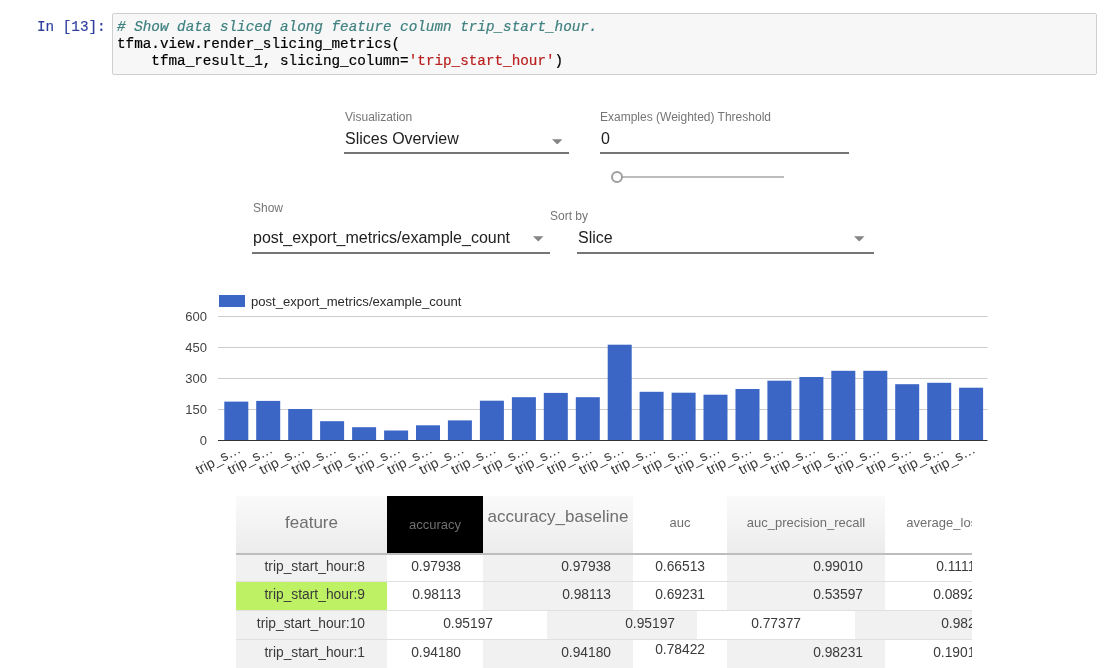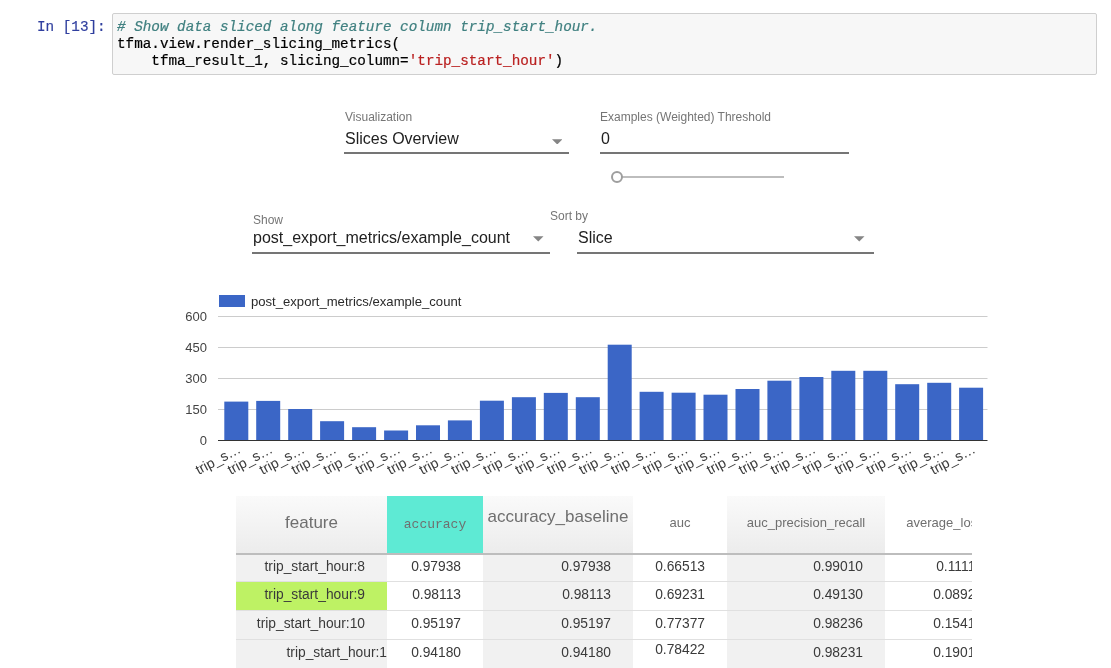--- a/index.html
+++ b/index.html
@@ -38,21 +38,21 @@
     </svg>
 
   <div class="abs lbl" style="left:600px;top:111px;">Examples (Weighted) Threshold</div>
   <div class="abs val" style="left:601px;top:131px;">0</div>
   <div class="abs uline" style="left:600px;top:152.3px;width:249px;"></div>
 
   <div class="abs" style="left:619px;top:176px;width:165px;height:2px;background:#bdbdbd;"></div>
   <div class="abs" style="left:611px;top:171px;width:8px;height:8px;border:2px solid #9e9e9e;
        border-radius:50%;background:#fff;"></div>
 
-  <div class="abs lbl" style="left:253px;top:214px;">Show</div>
+  <div class="abs lbl" style="left:253px;top:202px;">Show</div>
   <div class="abs val" style="left:253px;top:230px;">post_export_metrics/example_count</div>
   <div class="abs uline" style="left:252px;top:252.3px;width:298px;"></div>
   <svg class="abs arrow" style="left:533px;top:236px;" viewBox="0 0 10.5 5.5">
       <polygon points="0,0.2 10.5,0.2 5.25,5.5" fill="#858585"></polygon>
     </svg>
 
   <div class="abs lbl" style="left:550px;top:210px;">Sort by</div>
   <div class="abs val" style="left:578px;top:230px;">Slice</div>
   <div class="abs uline" style="left:577px;top:252.3px;width:297px;"></div>
   <svg class="abs arrow" style="left:854px;top:236px;" viewBox="0 0 10.5 5.5">
@@ -132,53 +132,53 @@
       <text x="700.8" y="164.0" text-anchor="end" transform="rotate(-28 700.8 164.0)">trip_s…</text>
       <text x="732.7" y="164.0" text-anchor="end" transform="rotate(-28 732.7 164.0)">trip_s…</text>
       <text x="764.7" y="164.0" text-anchor="end" transform="rotate(-28 764.7 164.0)">trip_s…</text>
       <text x="796.6" y="164.0" text-anchor="end" transform="rotate(-28 796.6 164.0)">trip_s…</text>
     </g>
   </svg>
 
   <div class="abs" id="tablewrap" style="left:236px;top:496px;width:736px;height:172px;overflow:hidden;">
   <div style="display:flex;width:771px;">
     <div style="width:151px;height:57px;background:linear-gradient(#fafafa,#ececec);color:#6f6f6f;font-size:17px;display:flex;align-items:center;justify-content:center;flex:none;padding-bottom:4px;box-sizing:border-box;">feature</div>
-    <div style="width:96px;height:57px;background:#5eead4;color:#6f6f6f;font-size:13px;display:flex;align-items:center;justify-content:center;flex:none;box-sizing:border-box;font-family:Liberation Mono, monospace;">accuracy</div>
+    <div style="width:96px;height:57px;background:#000000;color:#6f6f6f;font-size:13px;display:flex;align-items:center;justify-content:center;flex:none;box-sizing:border-box;">accuracy</div>
     <div style="width:150px;height:57px;background:linear-gradient(#fafafa,#ececec);color:#6f6f6f;font-size:17px;display:flex;align-items:center;justify-content:center;flex:none;padding-bottom:15px;box-sizing:border-box;">accuracy_baseline</div>
     <div style="width:94px;height:57px;background:#fff;color:#6f6f6f;font-size:13px;display:flex;align-items:center;justify-content:center;flex:none;padding-bottom:4px;box-sizing:border-box;">auc</div>
     <div style="width:158px;height:57px;background:linear-gradient(#fafafa,#ececec);color:#6f6f6f;font-size:13px;display:flex;align-items:center;justify-content:center;flex:none;padding-bottom:4px;box-sizing:border-box;">auc_precision_recall</div>
     <div style="width:120px;height:57px;background:#fff;color:#6f6f6f;font-size:13px;display:flex;align-items:center;justify-content:center;flex:none;padding-bottom:4px;box-sizing:border-box;">average_loss</div>
   </div>
   <div style="width:771px;height:2px;background:#bdbdbd;"></div>
   <div style="display:flex;width:771px;border-bottom:1px solid #e0e0e0;">
     <div style="width:151px;height:26px;background:#f1f1f1;color:#3a3a3a;font-size:13.8px;display:flex;align-items:center;justify-content:flex-end;padding-right:22px;padding-bottom:3px;box-sizing:border-box;flex:none;">trip_start_hour:8</div>
     <div style="width:96px;height:26px;color:#3a3a3a;font-size:13.8px;display:flex;align-items:center;justify-content:flex-end;padding-right:22px;padding-bottom:3px;box-sizing:border-box;flex:none;">0.97938</div>
     <div style="width:150px;height:26px;background:#f1f1f1;color:#3a3a3a;font-size:13.8px;display:flex;align-items:center;justify-content:flex-end;padding-right:22px;padding-bottom:3px;box-sizing:border-box;flex:none;">0.97938</div>
     <div style="width:94px;height:26px;color:#3a3a3a;font-size:13.8px;display:flex;align-items:center;justify-content:flex-end;padding-right:22px;padding-bottom:3px;box-sizing:border-box;flex:none;">0.66513</div>
     <div style="width:158px;height:26px;background:#f1f1f1;color:#3a3a3a;font-size:13.8px;display:flex;align-items:center;justify-content:flex-end;padding-right:22px;padding-bottom:3px;box-sizing:border-box;flex:none;">0.99010</div>
     <div style="width:120px;height:26px;color:#3a3a3a;font-size:13.8px;display:flex;align-items:center;justify-content:flex-end;padding-right:22px;padding-bottom:3px;box-sizing:border-box;flex:none;">0.11112</div>
   </div>
   <div style="display:flex;width:771px;border-bottom:1px solid #e0e0e0;">
     <div style="width:151px;height:28px;background:#bef264;color:#3a3a3a;font-size:13.8px;display:flex;align-items:center;justify-content:flex-end;padding-right:22px;padding-bottom:3px;box-sizing:border-box;flex:none;">trip_start_hour:9</div>
     <div style="width:96px;height:28px;color:#3a3a3a;font-size:13.8px;display:flex;align-items:center;justify-content:flex-end;padding-right:22px;padding-bottom:3px;box-sizing:border-box;flex:none;">0.98113</div>
     <div style="width:150px;height:28px;background:#f1f1f1;color:#3a3a3a;font-size:13.8px;display:flex;align-items:center;justify-content:flex-end;padding-right:22px;padding-bottom:3px;box-sizing:border-box;flex:none;">0.98113</div>
     <div style="width:94px;height:28px;color:#3a3a3a;font-size:13.8px;display:flex;align-items:center;justify-content:flex-end;padding-right:22px;padding-bottom:3px;box-sizing:border-box;flex:none;">0.69231</div>
-    <div style="width:158px;height:28px;background:#f1f1f1;color:#3a3a3a;font-size:13.8px;display:flex;align-items:center;justify-content:flex-end;padding-right:22px;padding-bottom:3px;box-sizing:border-box;flex:none;">0.49130</div>
+    <div style="width:158px;height:28px;background:#f1f1f1;color:#3a3a3a;font-size:13.8px;display:flex;align-items:center;justify-content:flex-end;padding-right:22px;padding-bottom:3px;box-sizing:border-box;flex:none;">0.53597</div>
     <div style="width:120px;height:28px;color:#3a3a3a;font-size:13.8px;display:flex;align-items:center;justify-content:flex-end;padding-right:22px;padding-bottom:3px;box-sizing:border-box;flex:none;">0.08925</div>
   </div>
-  <div style="display:flex;width:771px;border-bottom:1px solid #e0e0e0;">
+  <div style="display:flex;width:771px;border-bottom:1px solid #e0e0e0;gap:32px;">
     <div style="width:151px;height:28px;background:#f1f1f1;color:#3a3a3a;font-size:13.8px;display:flex;align-items:center;justify-content:flex-end;padding-right:22px;padding-bottom:3px;box-sizing:border-box;flex:none;">trip_start_hour:10</div>
     <div style="width:96px;height:28px;color:#3a3a3a;font-size:13.8px;display:flex;align-items:center;justify-content:flex-end;padding-right:22px;padding-bottom:3px;box-sizing:border-box;flex:none;">0.95197</div>
     <div style="width:150px;height:28px;background:#f1f1f1;color:#3a3a3a;font-size:13.8px;display:flex;align-items:center;justify-content:flex-end;padding-right:22px;padding-bottom:3px;box-sizing:border-box;flex:none;">0.95197</div>
     <div style="width:94px;height:28px;color:#3a3a3a;font-size:13.8px;display:flex;align-items:center;justify-content:flex-end;padding-right:22px;padding-bottom:3px;box-sizing:border-box;flex:none;">0.77377</div>
     <div style="width:158px;height:28px;background:#f1f1f1;color:#3a3a3a;font-size:13.8px;display:flex;align-items:center;justify-content:flex-end;padding-right:22px;padding-bottom:3px;box-sizing:border-box;flex:none;">0.98236</div>
     <div style="width:120px;height:28px;color:#3a3a3a;font-size:13.8px;display:flex;align-items:center;justify-content:flex-end;padding-right:22px;padding-bottom:3px;box-sizing:border-box;flex:none;">0.15412</div>
   </div>
   <div style="display:flex;width:771px;border-bottom:1px solid #e0e0e0;">
-    <div style="width:151px;height:28px;background:#f1f1f1;color:#3a3a3a;font-size:13.8px;display:flex;align-items:center;justify-content:flex-end;padding-bottom:3px;box-sizing:border-box;flex:none;">trip_start_hour:1</div>
+    <div style="width:151px;height:28px;background:#f1f1f1;color:#3a3a3a;font-size:13.8px;display:flex;align-items:center;justify-content:flex-end;padding-right:22px;padding-bottom:3px;box-sizing:border-box;flex:none;">trip_start_hour:1</div>
     <div style="width:96px;height:28px;color:#3a3a3a;font-size:13.8px;display:flex;align-items:center;justify-content:flex-end;padding-right:22px;padding-bottom:3px;box-sizing:border-box;flex:none;">0.94180</div>
     <div style="width:150px;height:28px;background:#f1f1f1;color:#3a3a3a;font-size:13.8px;display:flex;align-items:center;justify-content:flex-end;padding-right:22px;padding-bottom:3px;box-sizing:border-box;flex:none;">0.94180</div>
     <div style="width:94px;height:28px;color:#3a3a3a;font-size:13.8px;display:flex;align-items:center;justify-content:flex-end;padding-right:22px;padding-bottom:9px;box-sizing:border-box;flex:none;">0.78422</div>
     <div style="width:158px;height:28px;background:#f1f1f1;color:#3a3a3a;font-size:13.8px;display:flex;align-items:center;justify-content:flex-end;padding-right:22px;padding-bottom:3px;box-sizing:border-box;flex:none;">0.98231</div>
     <div style="width:120px;height:28px;color:#3a3a3a;font-size:13.8px;display:flex;align-items:center;justify-content:flex-end;padding-right:22px;padding-bottom:3px;box-sizing:border-box;flex:none;">0.19012</div>
   </div>
   </div>
 </div>
 
 </body></html>

